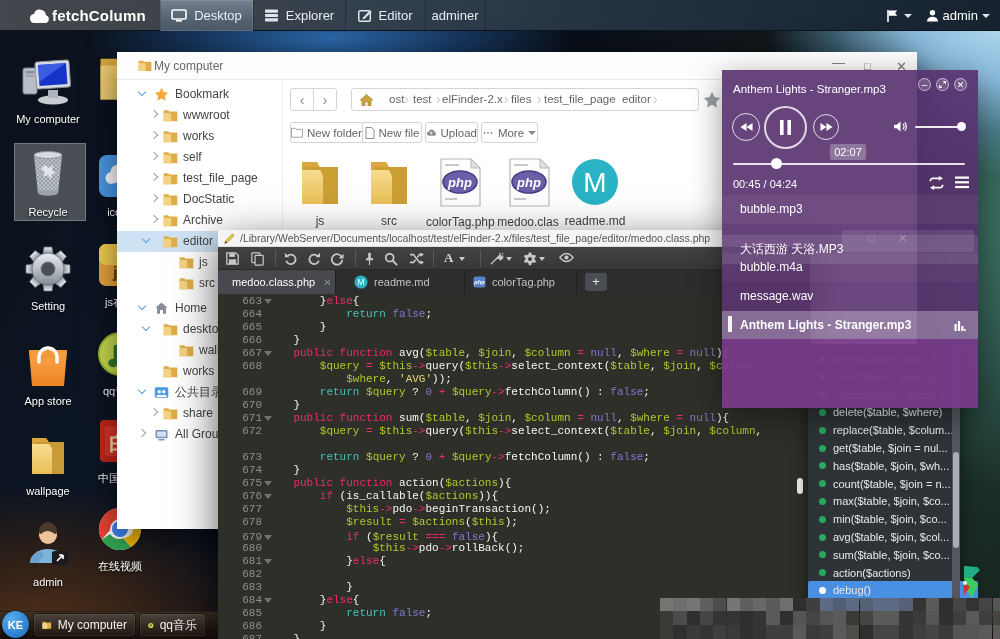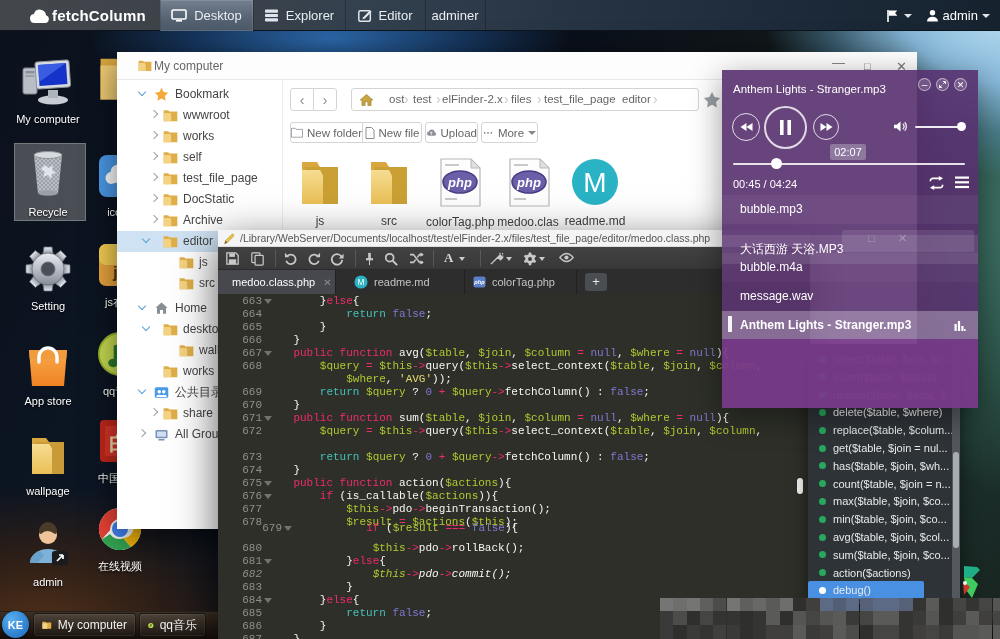--- a/index.html
+++ b/index.html
@@ -85,21 +85,21 @@
 .tbi { position:absolute; top:5px; }
 .tbsep { position:absolute; top:3px; width:1px; height:17px; background:rgba(255,255,255,0.14); }
 .tbcaret { position:absolute; top:10px; width:0; height:0; border-left:3.5px solid transparent; border-right:3.5px solid transparent; border-top:4px solid #c9c9c9; }
 #ed-scrollthumb { position:absolute; left:579px; top:248px; width:6px; height:16px; background:#f2f2f2; border-radius:3px; }
 
 
 #pop { position:absolute; left:808px; top:344px; width:152px; height:260px; background:#2e3338; border-radius:3px; box-shadow:0 6px 18px rgba(0,0,0,0.5); }
 .pitem { position:absolute; left:0; width:152px; height:18px; line-height:18px; font-size:11px; color:#e9e9e9; white-space:nowrap; overflow:hidden; }
 .pdot { position:absolute; left:11px; top:5.5px; width:7px; height:7px; border-radius:50%; background:#27a85c; }
 .ptxt { position:absolute; left:25px; }
-.pitem.hl { background:#4a90e2; border-radius:2px; width:116px;padding-left:28px; }
+.pitem.hl { background:#4a90e2; border-radius:2px; width:170px;padding-left:28px; }
 .pitem.hl .pdot { background:#fff; }
 #pop-track { position:absolute; left:144px; top:0; width:8px; height:260px; background:#54585e; }
 #pop-scroll { position:absolute; left:145px; top:108px; width:6px; height:96px; background:#a8adb2; border-radius:3px; }
 
 
 #player { position:absolute; left:722px; top:70px; width:256px; height:338px; background:rgba(88,48,110,0.9); box-shadow:0 8px 30px rgba(0,0,0,0.4); color:#fff; }
 .pl-row { position:absolute; left:0; width:256px; height:29px; line-height:29px; font-size:12px; color:#fff; }
 .pl-row .nm { position:absolute; left:18px; }
 .mosq { position:absolute; }
 .pwc { position:absolute; top:8px; width:13px; height:13px; border-radius:50%; background:rgba(255,255,255,0.16); border:1px solid rgba(255,255,255,0.55); display:flex; align-items:center; justify-content:center; color:#fff; font-size:10px; }
@@ -680,24 +680,24 @@
     <div class="crow" style="top:92px;"><span class="gut">669</span><span class="cod"><span>        </span><span class="r">return </span><span class="v">$query</span><span> ? </span><span class="c">0</span><span> </span><span class="k">+</span><span> </span><span class="v">$query</span><span class="k">-&gt;</span><span>fetchColumn() : </span><span class="c">false</span><span>;</span></span></div>
     <div class="crow" style="top:105px;"><span class="gut">670</span><span class="cod"><span>    }</span></span></div>
     <div class="crow" style="top:118px;"><span class="gut">671</span><span class="fold"></span><span class="cod"><span>    </span><span class="k">public function </span><span>sum(</span><span class="v">$table</span><span>, </span><span class="v">$join</span><span>, </span><span class="v">$column</span><span> </span><span class="k">=</span><span> </span><span class="c">null</span><span>, </span><span class="v">$where</span><span> </span><span class="k">=</span><span> </span><span class="c">null</span><span>){</span></span></div>
     <div class="crow" style="top:131px;"><span class="gut">672</span><span class="cod"><span>        </span><span class="v">$query</span><span> </span><span class="k">=</span><span> </span><span class="v">$this</span><span class="k">-&gt;</span><span>query(</span><span class="v">$this</span><span class="k">-&gt;</span><span>select_context(</span><span class="v">$table</span><span>, </span><span class="v">$join</span><span>, </span><span class="v">$column</span><span>,</span></span></div>
     <div class="crow" style="top:157px;"><span class="gut">673</span><span class="cod"><span>        </span><span class="r">return </span><span class="v">$query</span><span> ? </span><span class="c">0</span><span> </span><span class="k">+</span><span> </span><span class="v">$query</span><span class="k">-&gt;</span><span>fetchColumn() : </span><span class="c">false</span><span>;</span></span></div>
     <div class="crow" style="top:170px;"><span class="gut">674</span><span class="cod"><span>    }</span></span></div>
     <div class="crow" style="top:183px;"><span class="gut">675</span><span class="fold"></span><span class="cod"><span>    </span><span class="k">public function </span><span>action(</span><span class="v">$actions</span><span>){</span></span></div>
     <div class="crow" style="top:196px;"><span class="gut">676</span><span class="fold"></span><span class="cod"><span>        </span><span class="k">if</span><span> (is_callable(</span><span class="v">$actions</span><span>)){</span></span></div>
     <div class="crow" style="top:209px;"><span class="gut">677</span><span class="cod"><span>            </span><span class="v">$this</span><span class="k">-&gt;</span><span>pdo</span><span class="k">-&gt;</span><span>beginTransaction();</span></span></div>
     <div class="crow" style="top:222px;"><span class="gut">678</span><span class="cod"><span>            </span><span class="v">$result</span><span> </span><span class="k">=</span><span> </span><span class="v">$actions</span><span>(</span><span class="v">$this</span><span>);</span></span></div>
-    <div class="crow" style="top:228px;margin-left:20px;"><span class="gut">679</span><span class="fold"></span><span class="cod"><span>            </span><span class="k">if</span><span> (</span><span class="v">$result</span><span> </span><span class="k">===</span><span> </span><span class="c">false</span><span>){</span></span></div>
+    <div class="crow" style="top:237px;"><span class="gut">679</span><span class="fold"></span><span class="cod"><span>            </span><span class="k">if</span><span> (</span><span class="v">$result</span><span> </span><span class="k">===</span><span> </span><span class="c">false</span><span>){</span></span></div>
     <div class="crow" style="top:248px;"><span class="gut">680</span><span class="cod"><span>                </span><span class="v">$this</span><span class="k">-&gt;</span><span>pdo</span><span class="k">-&gt;</span><span>rollBack();</span></span></div>
     <div class="crow" style="top:261px;"><span class="gut">681</span><span class="fold"></span><span class="cod"><span>            }</span><span class="k">else</span><span>{</span></span></div>
-    <div class="crow" style="top:274px;font-style:italic;"><span class="gut">682</span><span class="cod"><span>                </span><span class="v">$this</span><span class="k">-&gt;</span><span>pdo</span><span class="k">-&gt;</span><span>commit();</span></span></div>
+    <div class="crow" style="top:274px;"><span class="gut">682</span></div>
     <div class="crow" style="top:287px;"><span class="gut">683</span><span class="cod"><span>            }</span></span></div>
     <div class="crow" style="top:300px;"><span class="gut">684</span><span class="fold"></span><span class="cod"><span>        }</span><span class="k">else</span><span>{</span></span></div>
     <div class="crow" style="top:313px;"><span class="gut">685</span><span class="cod"><span>            </span><span class="r">return </span><span class="c">false</span><span>;</span></span></div>
     <div class="crow" style="top:326px;"><span class="gut">686</span><span class="cod"><span>        }</span></span></div>
     <div class="crow" style="top:339px;"><span class="gut">687</span><span class="cod"><span>    }</span></span></div>
   </div>
   <div id="ed-scrollthumb"></div>
 </div>
 
 <div id="pop">

